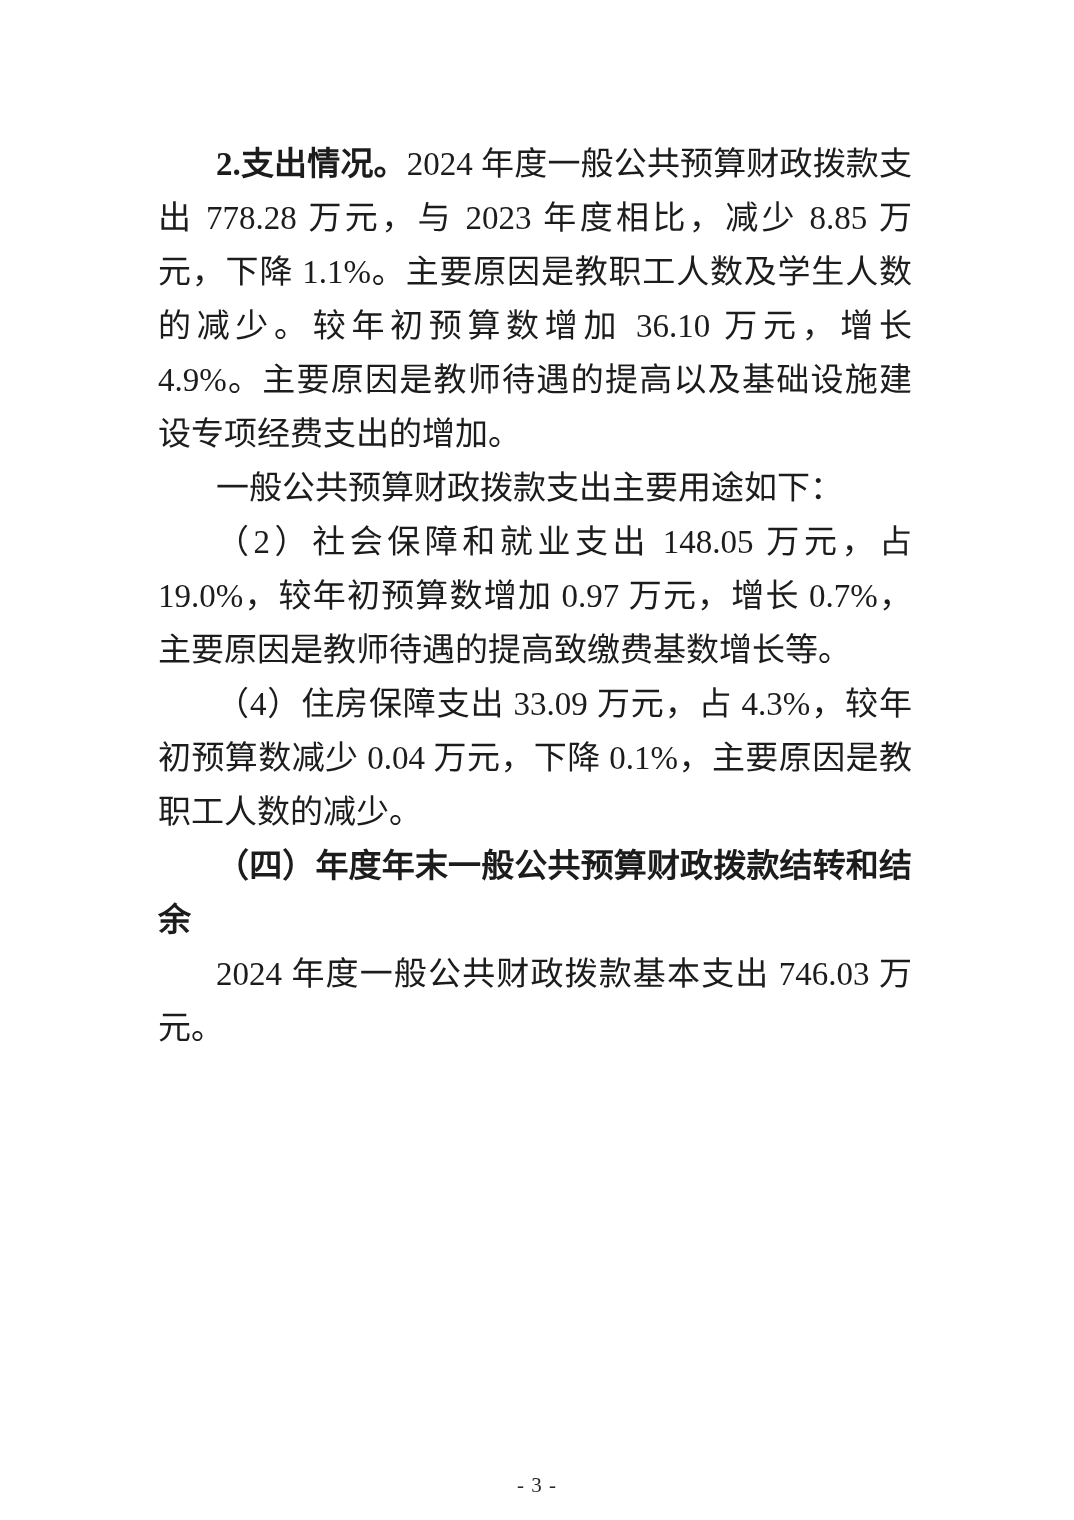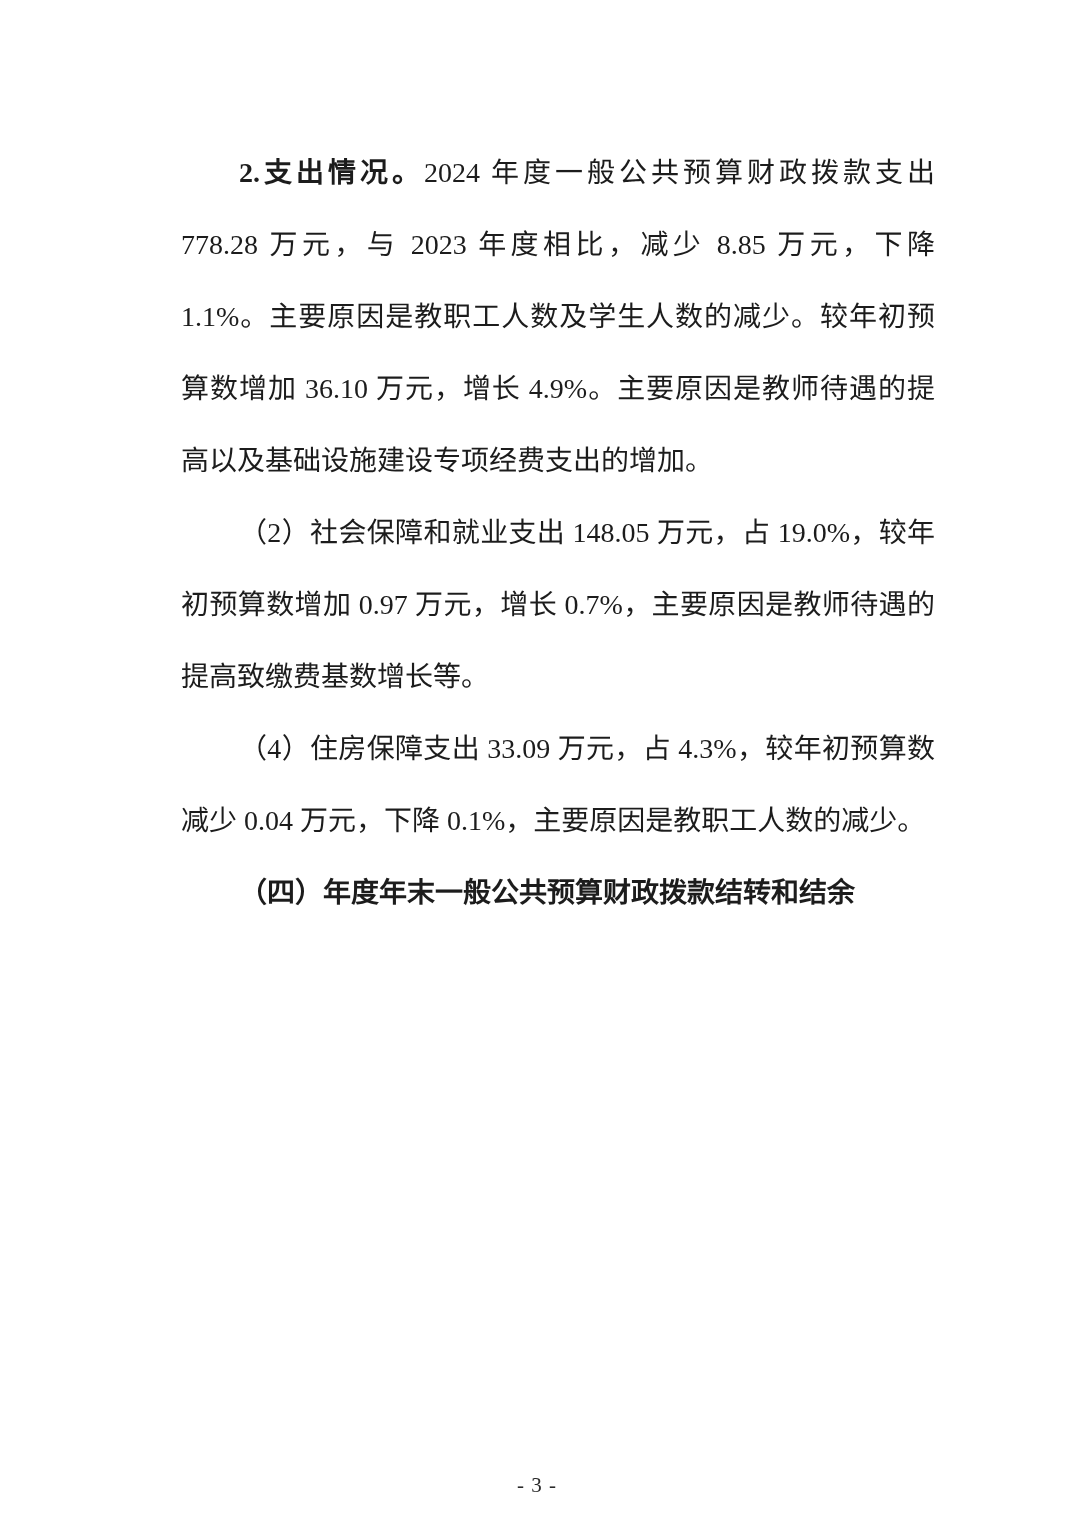--- a/index.html
+++ b/index.html
@@ -14,25 +14,24 @@
     background: #ffffff;
     overflow: hidden;
     font-family: "Liberation Serif", "DejaVu Serif", serif;
     color: #1c1c1c;
   }
   .content {
     position: absolute;
     left: 158px;
     top: 137px;
     width: 754px;
-    font-size: 28px;
-    line-height: 72px;
+    font-size: 33px;
+    line-height: 54px;
     text-align: justify;
     text-justify: inter-character;
-    margin-left: 23px;
   }
   .content p {
     margin: 0;
     padding: 0;
     text-indent: 58px; 
   }
   .content p.no-indent {
     text-indent: 0;
   }
   .b {
@@ -52,29 +51,31 @@
 </style>
 </head>
 <body>
 
 <div class="page">
 
   <div class="content">
 
     <p><span class="b">2.支出情况。</span><span>2024 年度一般公共预算财政拨款支出 778.28 万元，与 2023 年度相比，减少 8.85 万元，下降 1.1%。主要原因是教职工人数及学生人数的减少。较年初预算数增加 36.10 万元，增长 4.9%。主要原因是教师待遇的提高以及基础设施建设专项经费支出的增加。</span></p>
 
+    <p><span>一般公共预算财政拨款支出主要用途如下：</span></p>
 
 
     <p><span>（2）社会保障和就业支出 148.05 万元，占 19.0%，较年初预算数增加 0.97 万元，增长 0.7%，主要原因是教师待遇的提高致缴费基数增长等。</span></p>
 
 
     <p><span>（4）住房保障支出 33.09 万元，占 4.3%，较年初预算数减少 0.04 万元，下降 0.1%，主要原因是教职工人数的减少。</span></p>
 
 
     <p><span class="b">（四）年度年末一般公共预算财政拨款结转和结余</span></p>
 
+    <p><span>2024 年度一般公共财政拨款基本支出 746.03 万元。</span></p>
 
 
   </div>
 
   <div class="footer">- 3 -</div>
 
 </div>
 
 </body></html>

